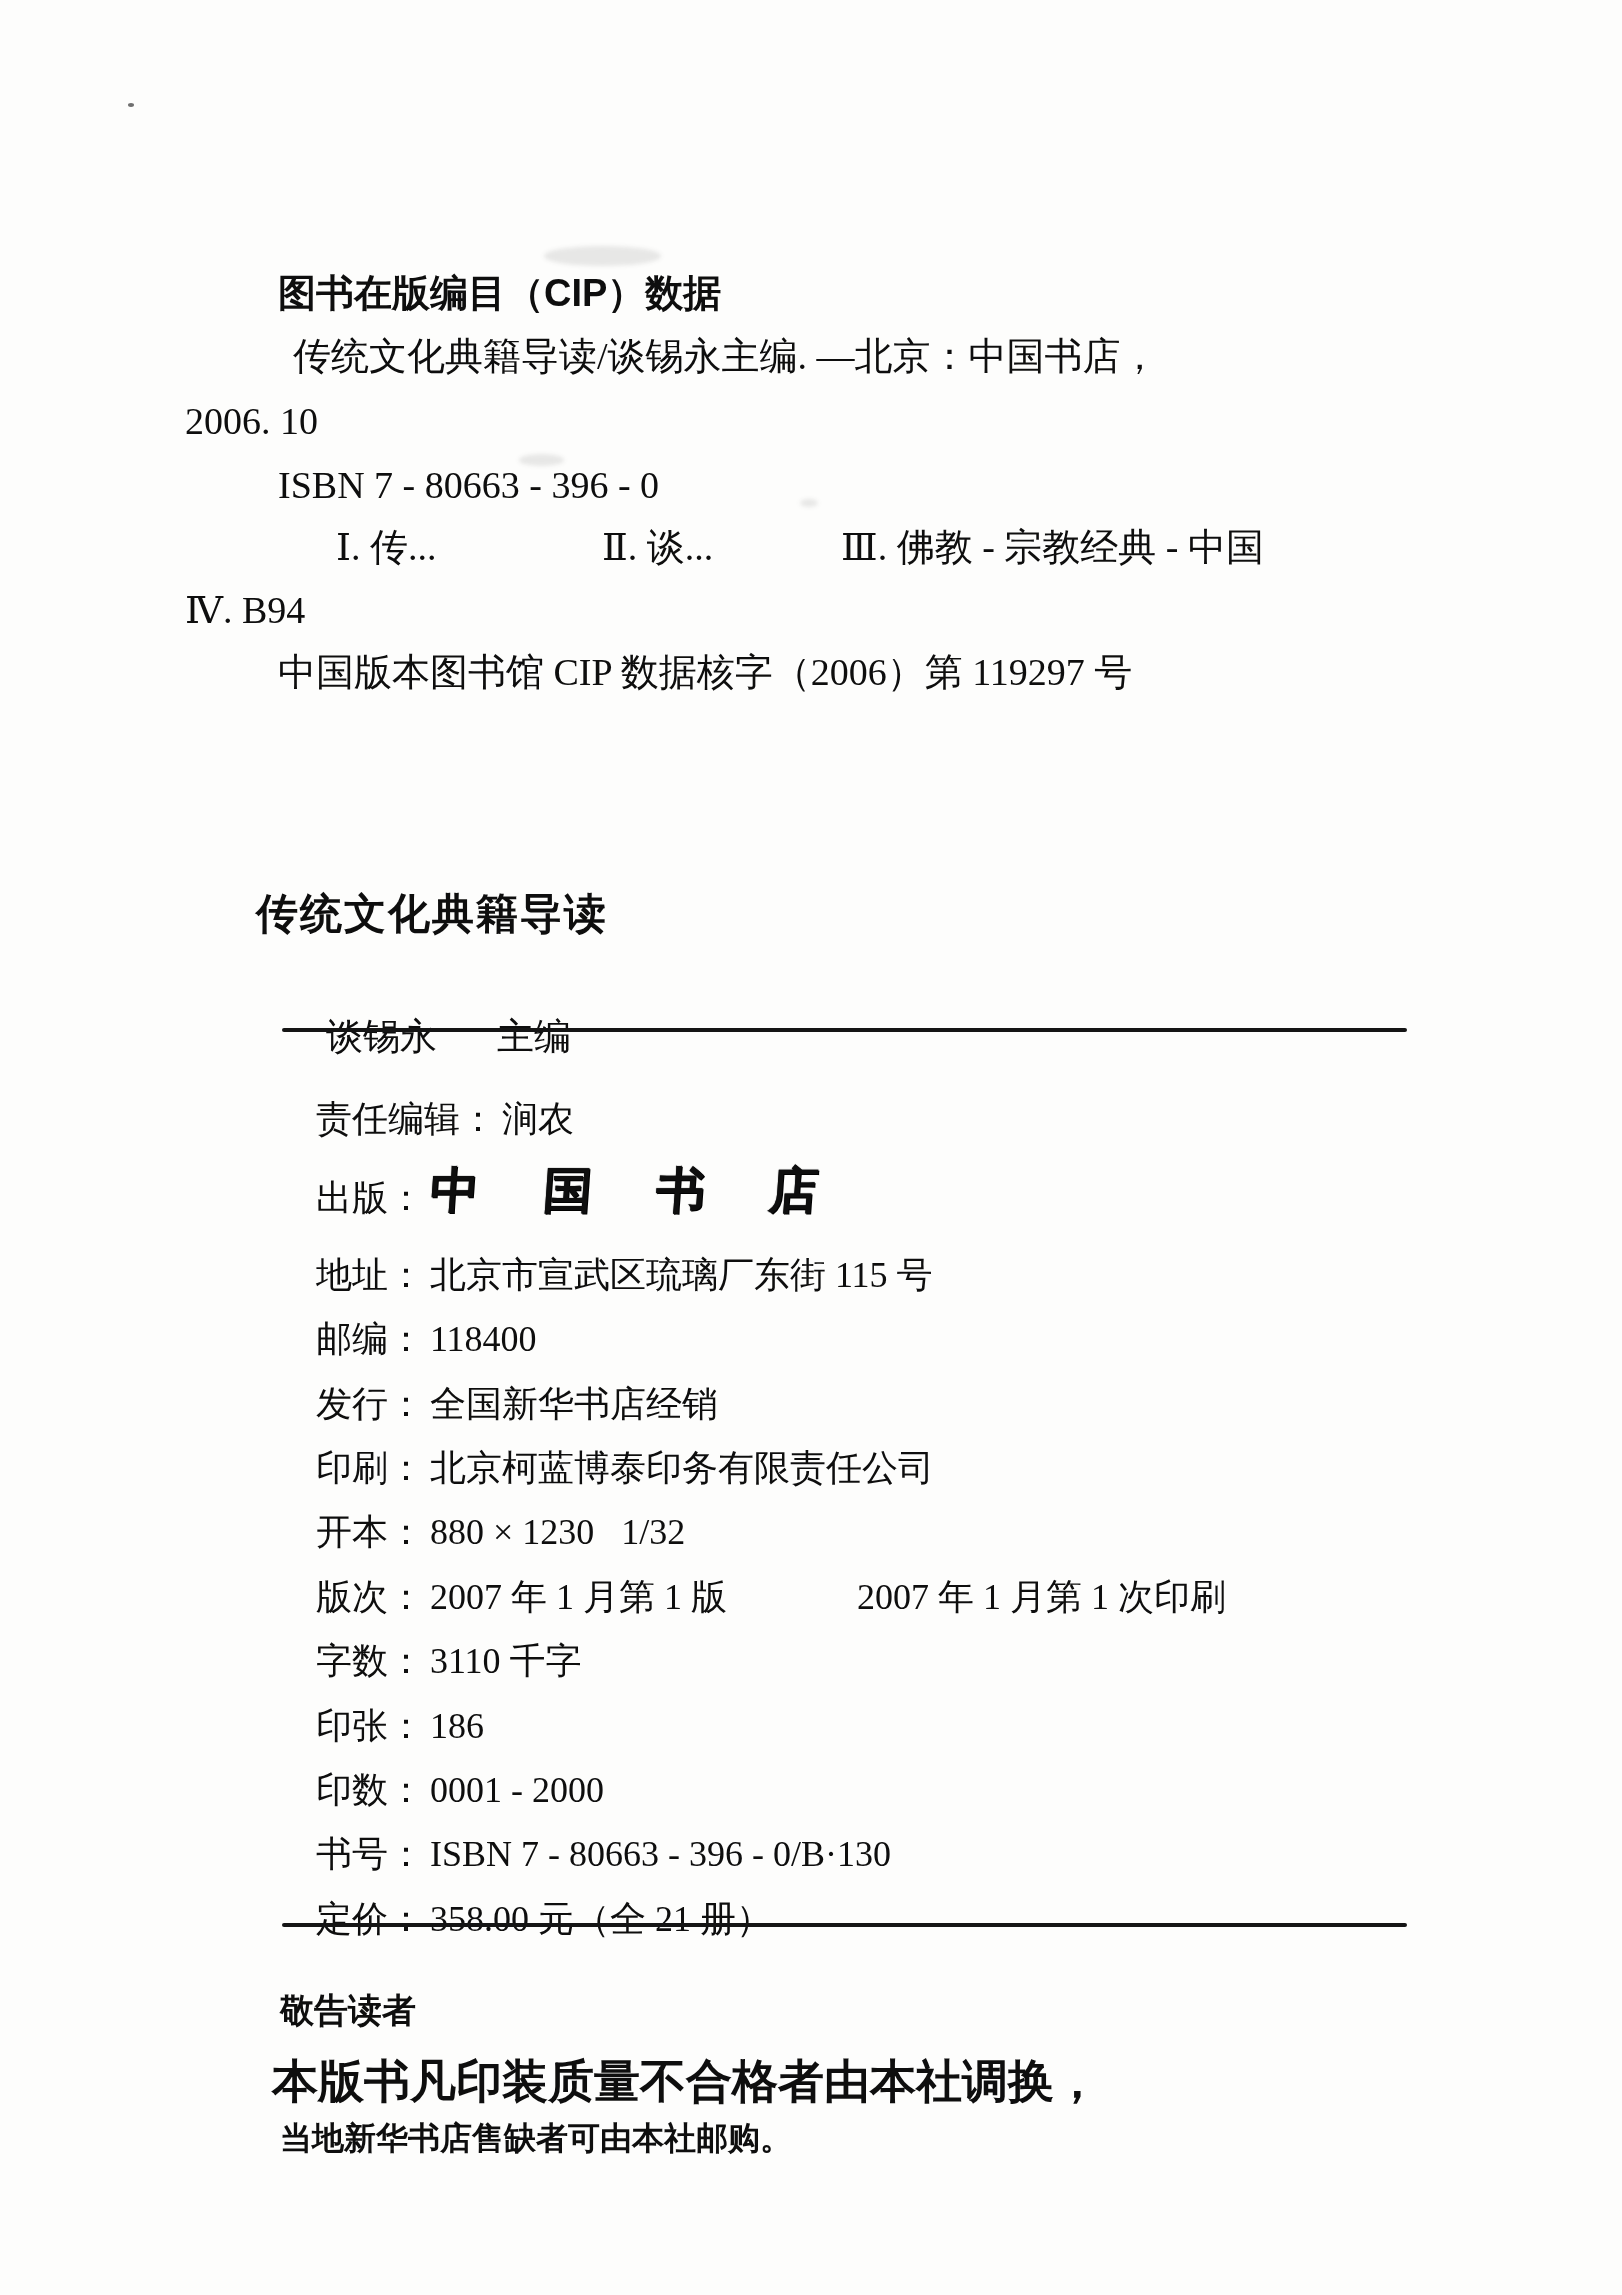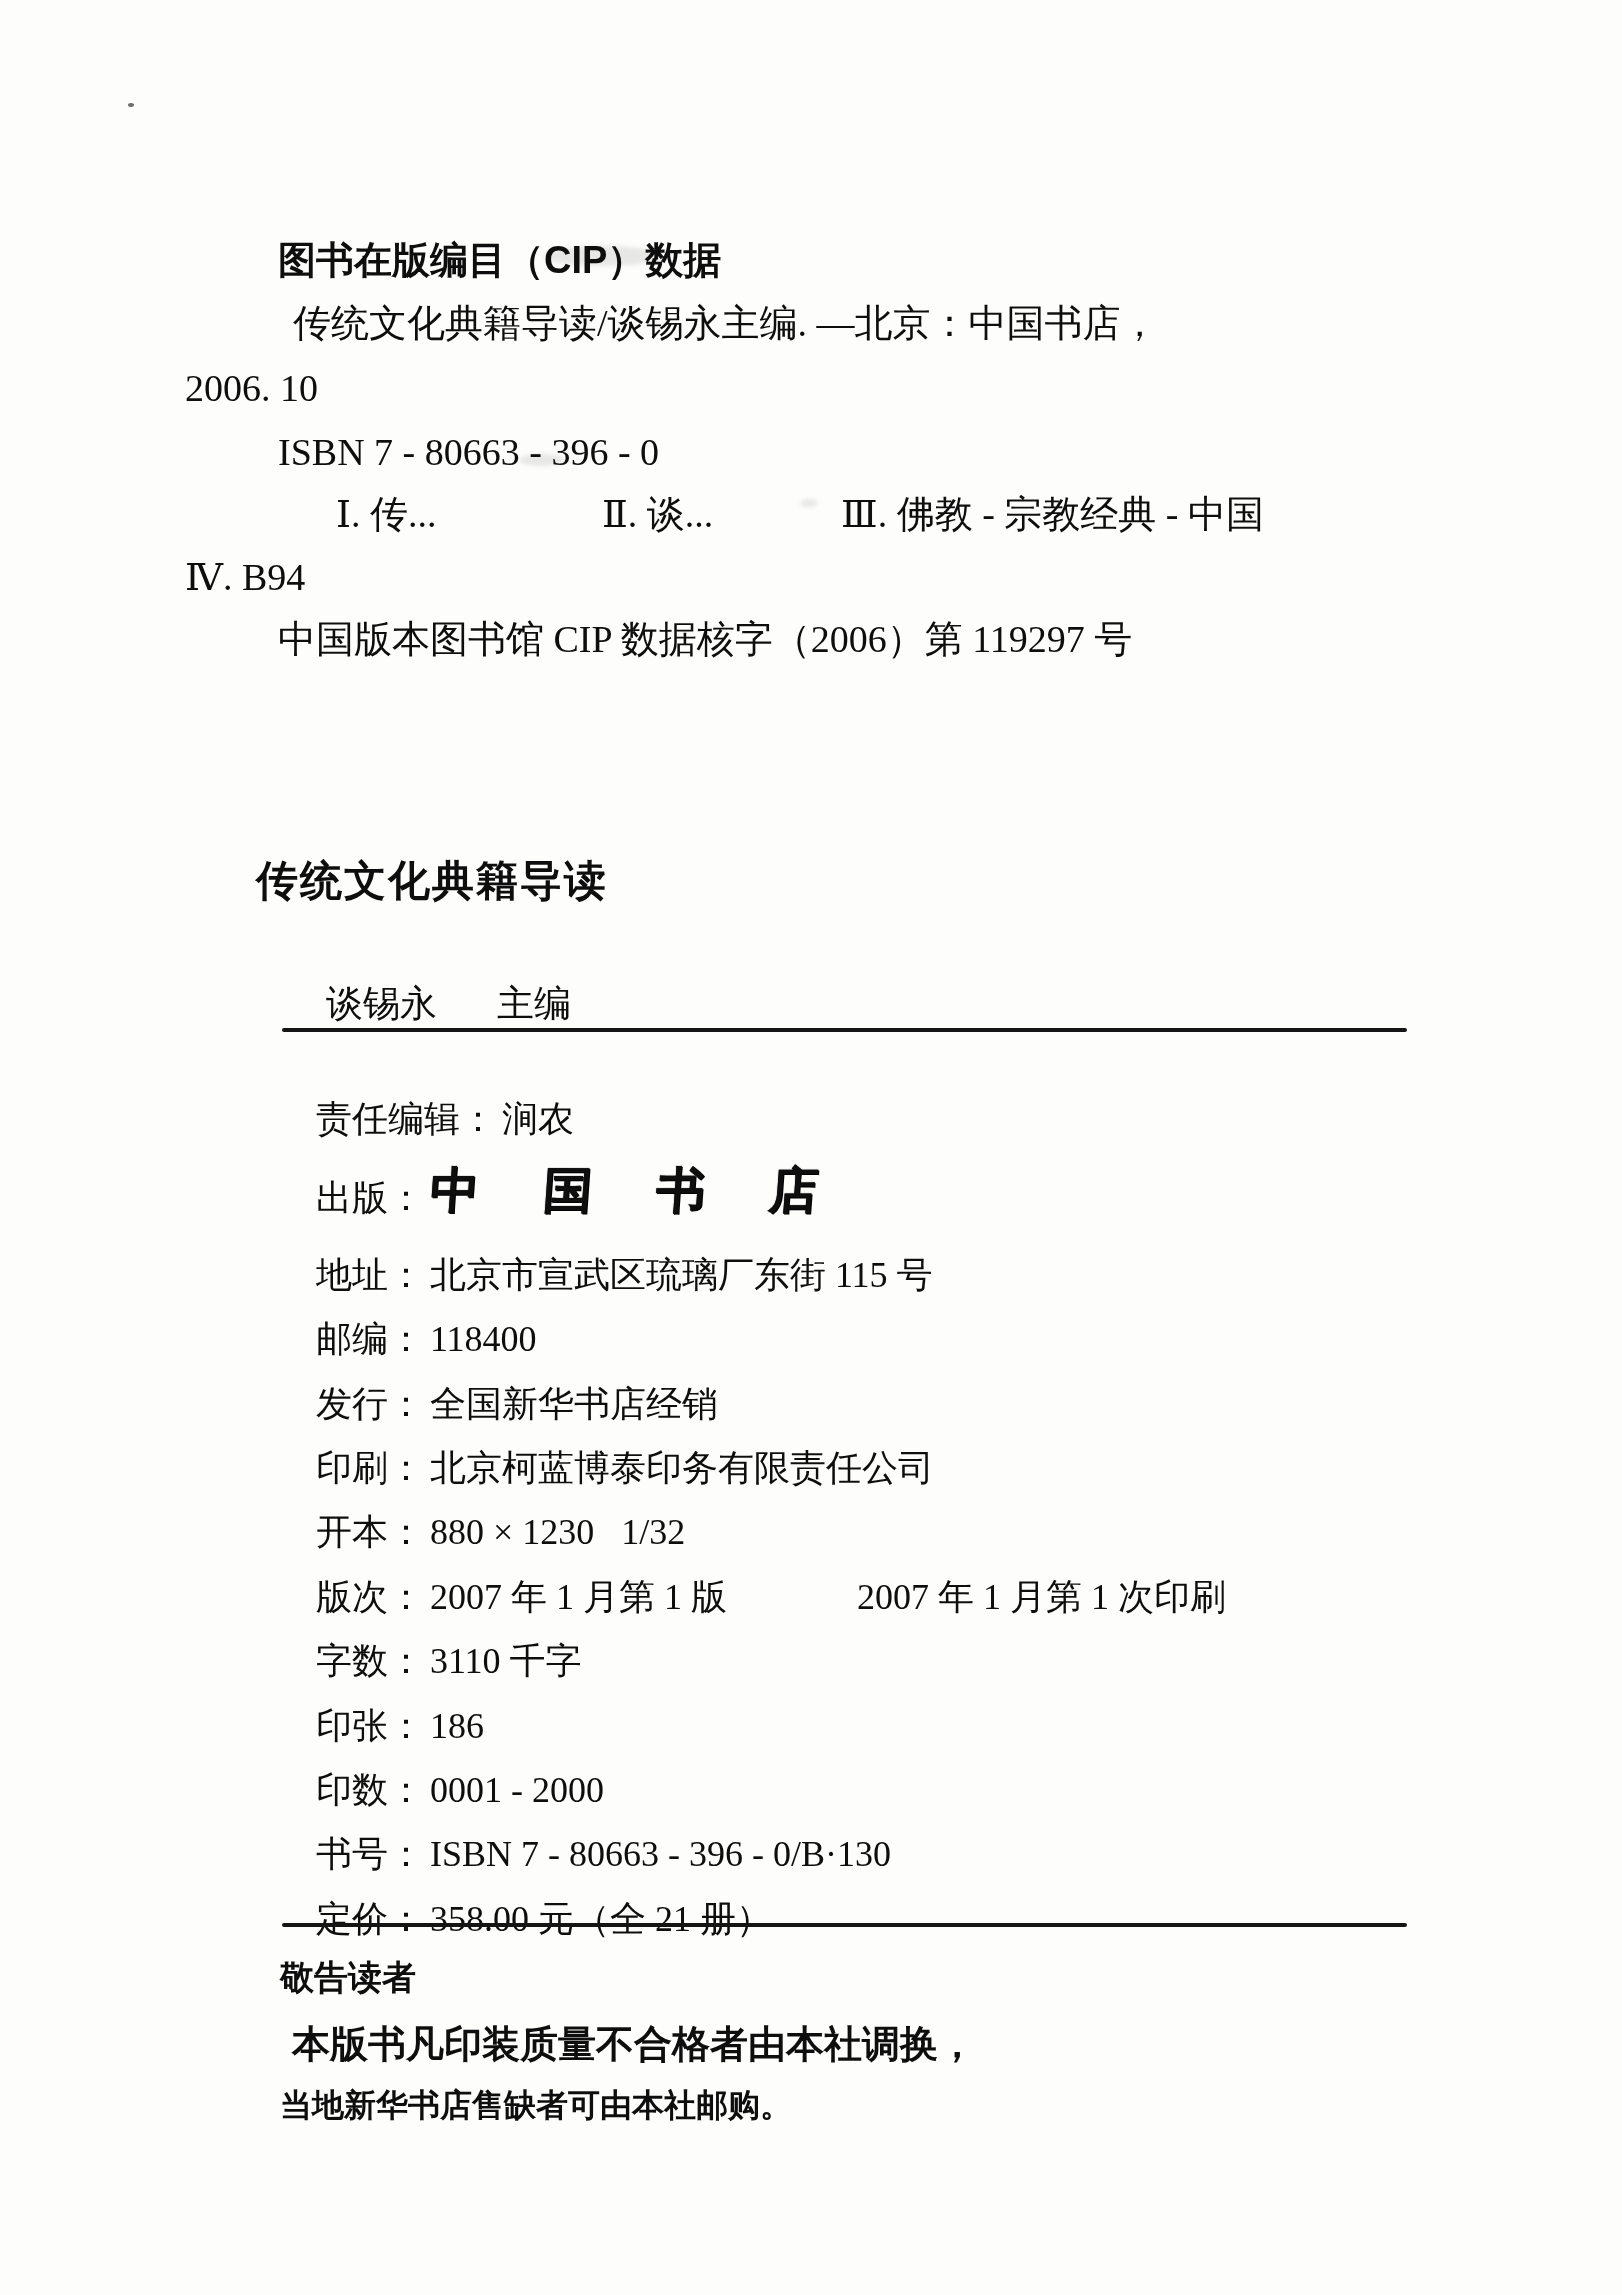--- a/index.html
+++ b/index.html
@@ -2,21 +2,21 @@
 <html lang="zh"><head>
 <meta charset="utf-8">
 <style>
   html,body{margin:0;padding:0;}
   body{
     width:1623px;height:2296px;background:#fdfdfc;
     font-family:"Liberation Serif","DejaVu Serif",serif;
     color:#0e0e0e;
   }
   .page{position:relative;width:1623px;height:2296px;overflow:hidden;}
-  .abs{position:absolute;white-space:pre;line-height:1;}
+  .abs{position:absolute;white-space:pre;line-height:1;margin-top:33px;}
   .serif{font-family:"Liberation Serif","DejaVu Serif",serif;}
   .hei{font-family:"Liberation Sans","DejaVu Sans",sans-serif;font-weight:bold;}
   .cip-size{font-size:38px;}
   .rule{position:absolute;left:282px;width:1125px;height:3.9px;background:#151515;border-radius:2px;}
   .crow{position:absolute;left:280px;font-size:36px;white-space:pre;line-height:1;width:1219px;}
   .crow .val{margin-left:5.9px;}
   .logo{
     display:inline-block;font-size:49px;font-weight:900;letter-spacing:64px;
     transform:skewX(-4deg) translateY(-2.9px);
     font-family:"DejaVu Serif","Liberation Serif",serif;
@@ -97,17 +97,17 @@
   <div class="crow" style="top:1800px;">
     <span>书号：</span><span class="val">ISBN 7 - 80663 - 396 - 0/B·130</span>
   </div>
   <div class="crow" style="top:1865px;">
     <span>定价：</span><span class="val">358.00 元（全 21 册）</span>
   </div>
 
   <div class="rule" style="top:1923px;"></div>
 
   <div class="abs hei" style="left:280px;top:1960px;font-size:34px;">敬告读者</div>
-  <div class="abs hei" style="left:292px;top:2025px;font-size:38px;">本版书凡印装质量不合格者由本社调换，</div>
+  <div class="abs hei" style="left:272px;top:2025px;font-size:46px;">本版书凡印装质量不合格者由本社调换，</div>
   <div class="abs hei" style="left:280px;top:2089px;font-size:32px;">当地新华书店售缺者可由本社邮购。</div>
 
 </div>
 
 
 </body></html>

